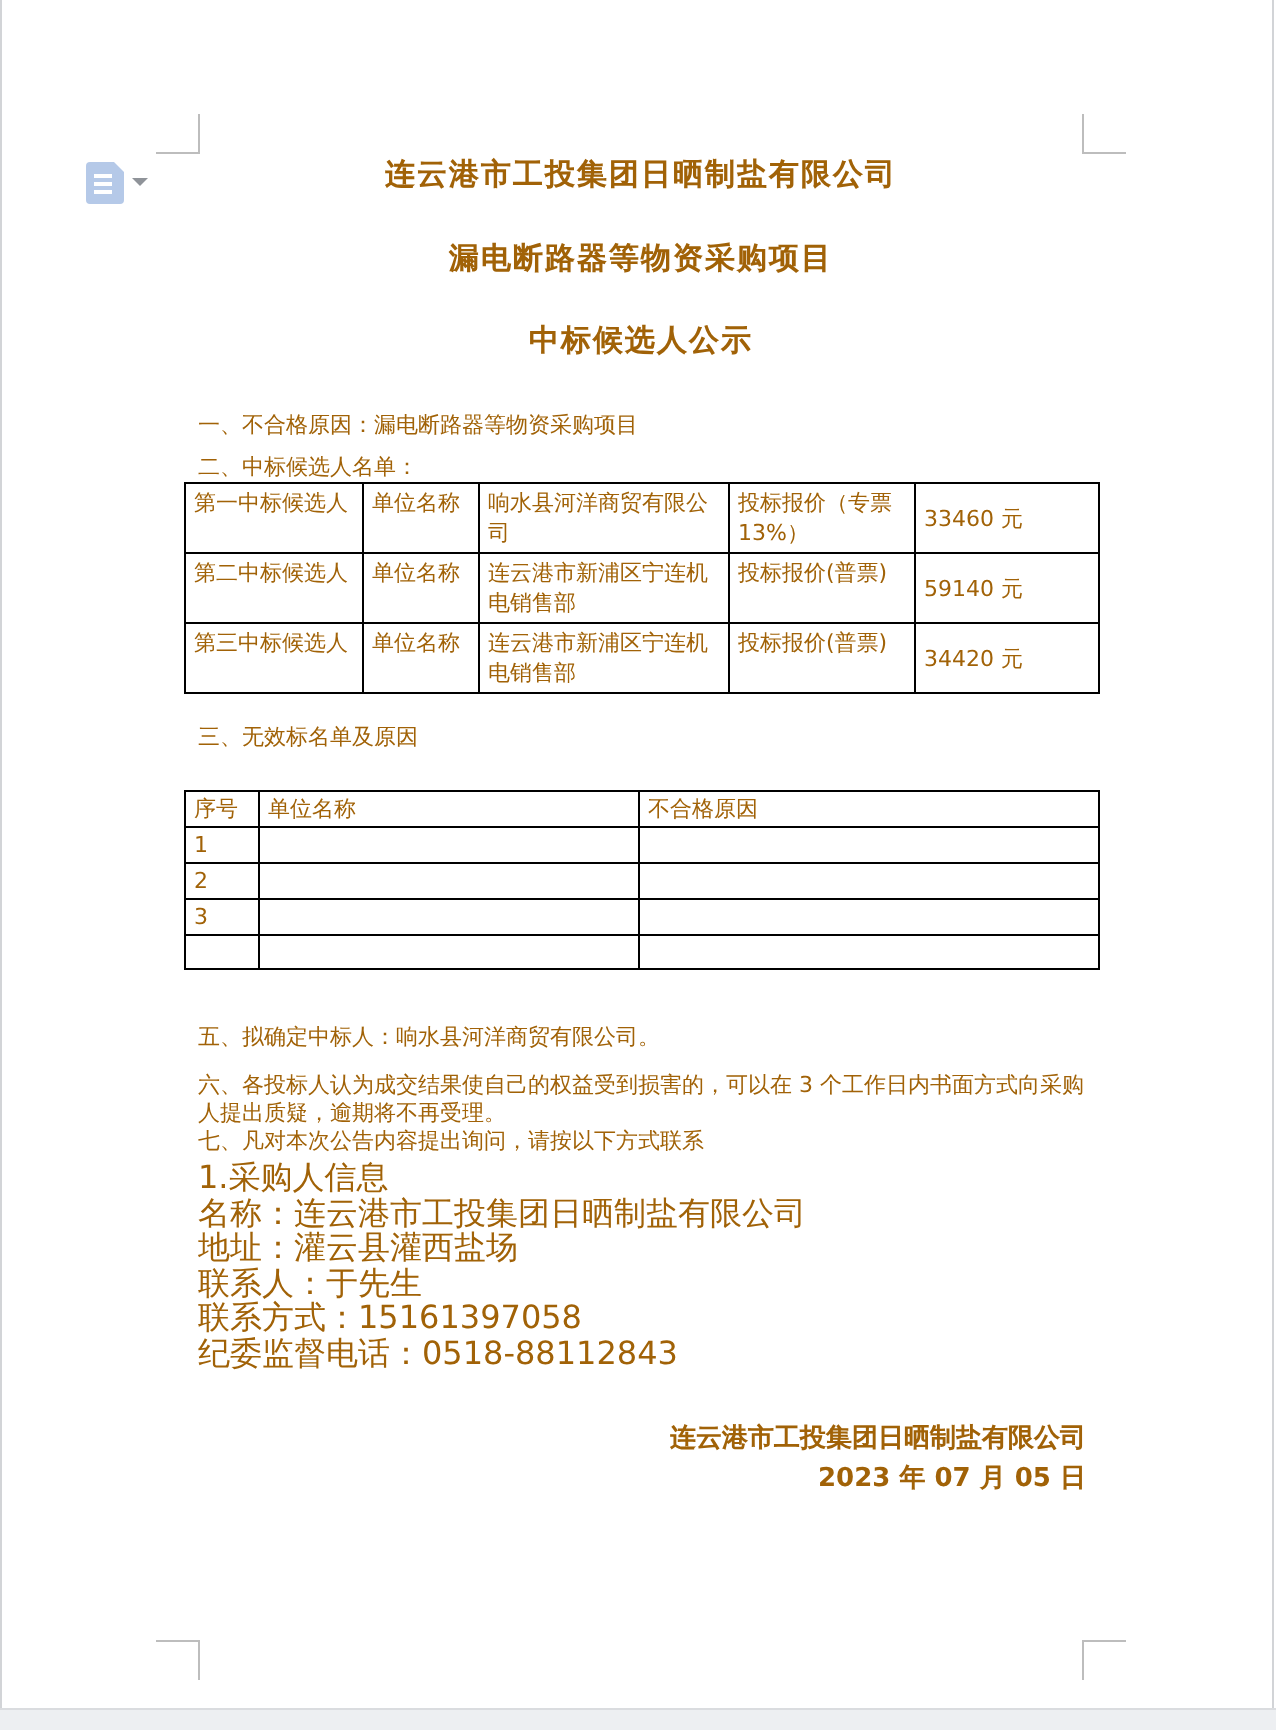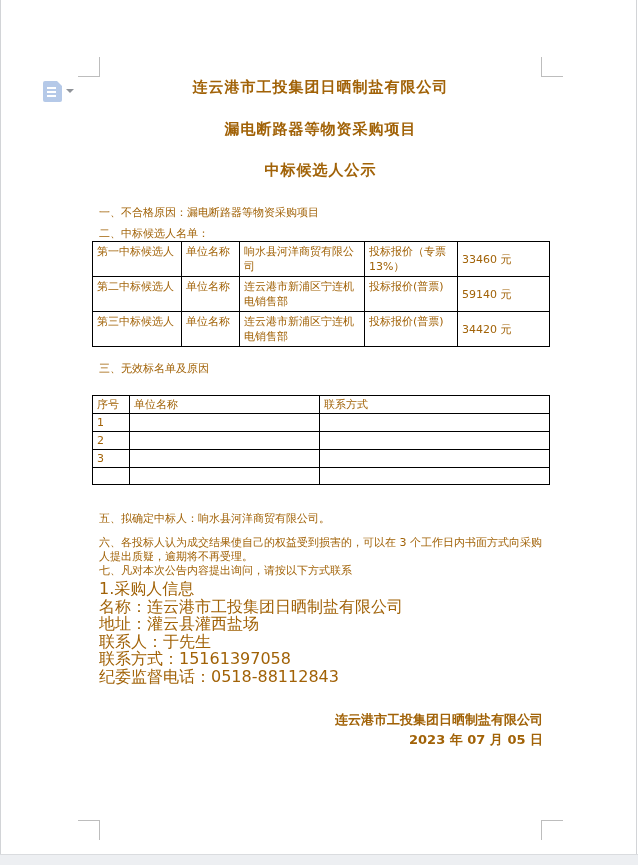--- a/index.html
+++ b/index.html
@@ -115,21 +115,21 @@
   <table class="t2">
     <colgroup>
         <col style="width:37px">
         <col style="width:190px">
         <col style="width:230px">
       </colgroup>
     <tbody>
         <tr class="hdr">
       <td>序号</td>
       <td>单位名称</td>
-      <td>联系方式</td>
+      <td>不合格原因</td>
     </tr>
     <tr class="row">
       <td>1</td>
       <td></td>
       <td></td>
     </tr>
     <tr class="row">
       <td>2</td>
       <td></td>
       <td></td>

